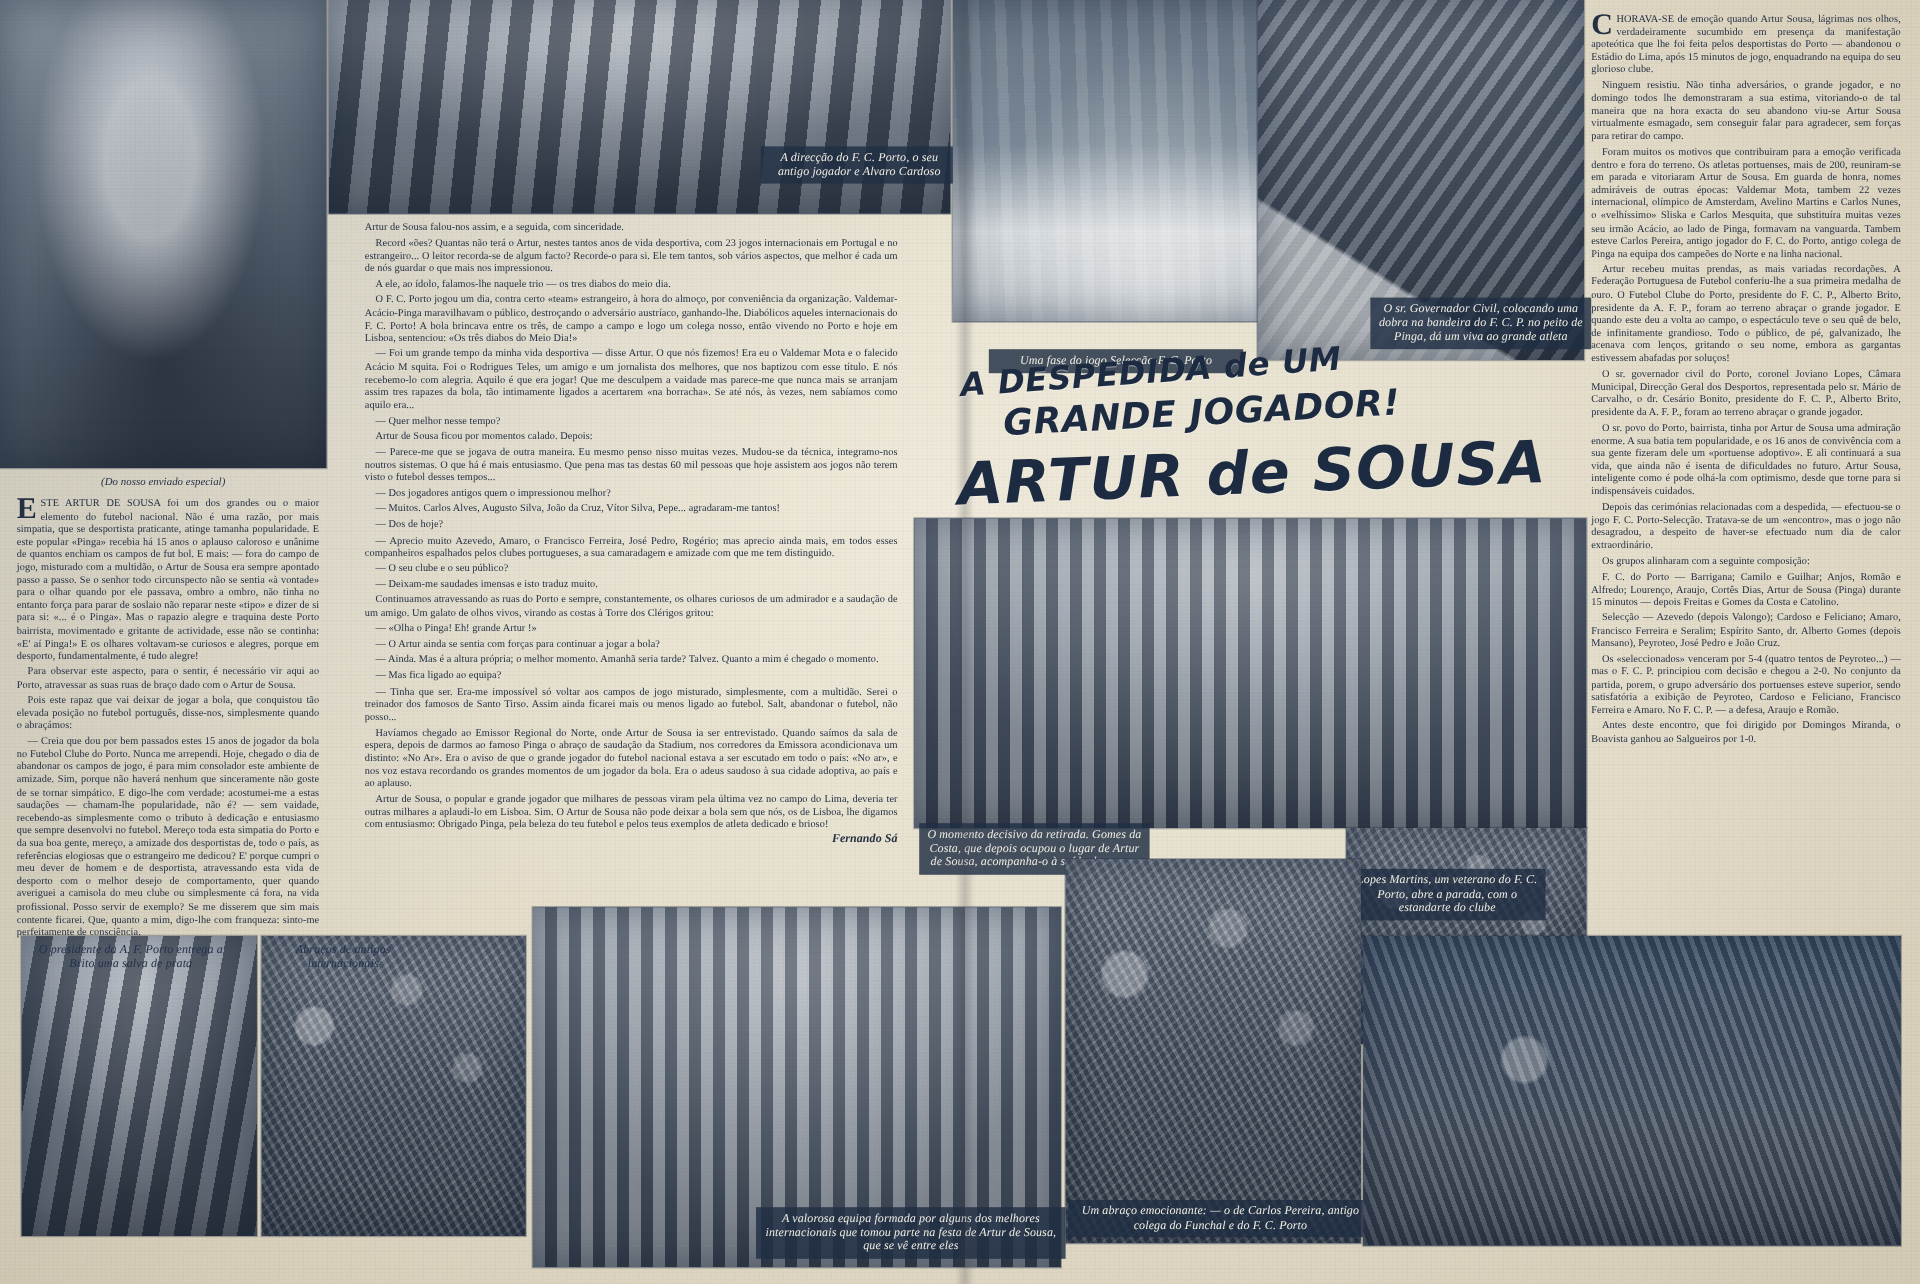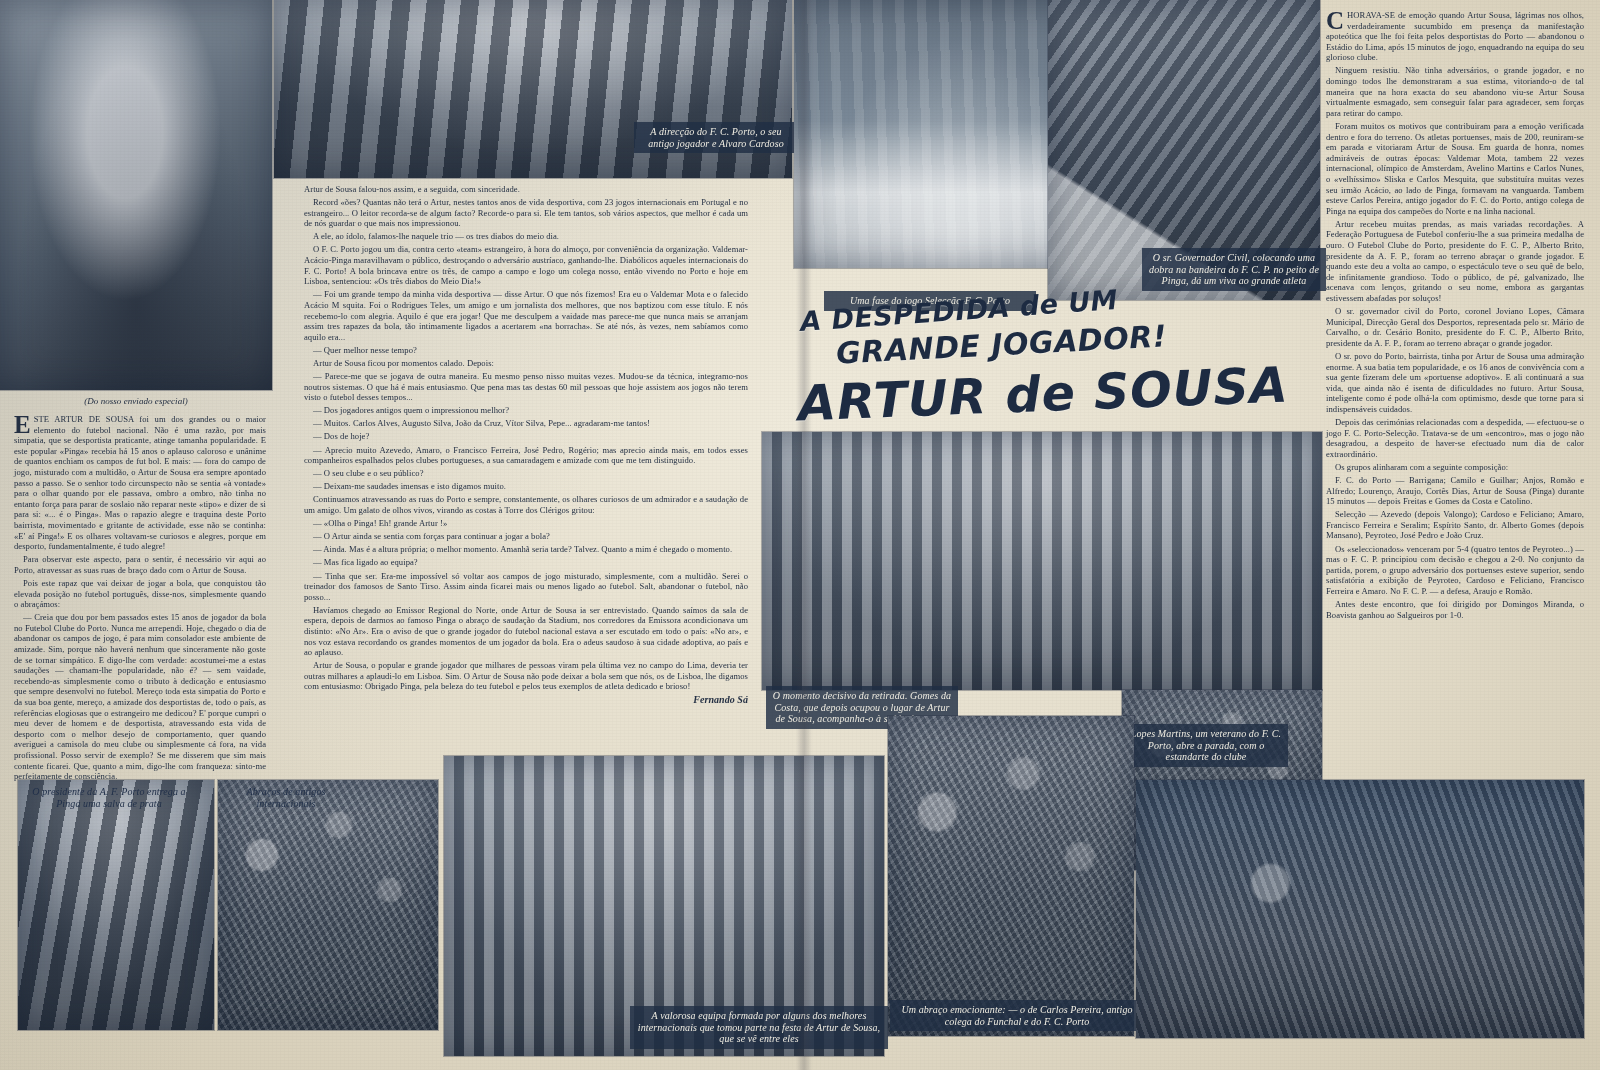--- a/index.html
+++ b/index.html
@@ -175,21 +175,21 @@
   </div>
   <div class="cap" style="left:1124px;top:724px;width:152px;">Lopes Martins, um veterano do F. C. Porto, abre a parada, com o estandarte do clube</div>
 
   <div class="photo" style="left:18px;top:780px;width:196px;height:250px;">
     <div class="img tex-suits" style="background:
       repeating-linear-gradient(100deg, rgba(255,255,255,.18) 0 12px, rgba(25,40,62,.55) 12px 26px),
       radial-gradient(ellipse at 50% 15%, rgba(255,255,255,.40), rgba(255,255,255,0) 60%),
       linear-gradient(180deg,#8295ab 0%,#3f5470 60%,#2c3d53 100%);"></div>
     <div class="vig"></div>
   </div>
-  <div class="cap" style="left:18px;top:782px;width:170px;background:rgba(245,241,230,.0);color:#21304a;font-weight:normal;">O presidente da A. F. Porto entrega a Pinga uma salva de prata</div>
+  <div class="cap" style="left:18px;top:782px;width:170px;background:rgba(245,241,230,.0);color:#21304a;font-weight:normal;">O presidente da A. F. Porto entrega a Brito uma salva de prata</div>
 
   <div class="photo" style="left:218px;top:780px;width:220px;height:250px;">
     <div class="img tex-crowd"></div>
     <div class="vig"></div>
   </div>
   <div class="cap" style="left:220px;top:782px;width:120px;background:rgba(245,241,230,.0);color:#21304a;">Abraços de antigos internacionais</div>
 
   <div class="photo" style="left:444px;top:756px;width:440px;height:300px;">
     <div class="img tex-group"></div>
     <div class="vig"></div>
@@ -234,21 +234,21 @@
     <p>O F. C. Porto jogou um dia, contra certo «team» estrangeiro, à hora do almoço, por conveniência da organização. Valdemar-Acácio-Pinga maravilhavam o público, destroçando o adversário austríaco, ganhando-lhe. Diabólicos aqueles internacionais do F. C. Porto! A bola brincava entre os três, de campo a campo e logo um colega nosso, então vivendo no Porto e hoje em Lisboa, sentenciou: «Os três diabos do Meio Dia!»</p>
     <p>— Foi um grande tempo da minha vida desportiva — disse Artur. O que nós fizemos! Era eu o Valdemar Mota e o falecido Acácio M squita. Foi o Rodrigues Teles, um amigo e um jornalista dos melhores, que nos baptizou com esse título. E nós recebemo-lo com alegria. Aquilo é que era jogar! Que me desculpem a vaidade mas parece-me que nunca mais se arranjam assim tres rapazes da bola, tão intimamente ligados a acertarem «na borracha». Se até nós, às vezes, nem sabíamos como aquilo era...</p>
     <p>— Quer melhor nesse tempo?</p>
     <p>Artur de Sousa ficou por momentos calado. Depois:</p>
     <p>— Parece-me que se jogava de outra maneira. Eu mesmo penso nisso muitas vezes. Mudou-se da técnica, integramo-nos noutros sistemas. O que há é mais entusiasmo. Que pena mas tas destas 60 mil pessoas que hoje assistem aos jogos não terem visto o futebol desses tempos...</p>
     <p>— Dos jogadores antigos quem o impressionou melhor?</p>
     <p>— Muitos. Carlos Alves, Augusto Silva, João da Cruz, Vítor Silva, Pepe... agradaram-me tantos!</p>
     <p>— Dos de hoje?</p>
     <p>— Aprecio muito Azevedo, Amaro, o Francisco Ferreira, José Pedro, Rogério; mas aprecio ainda mais, em todos esses companheiros espalhados pelos clubes portugueses, a sua camaradagem e amizade com que me tem distinguido.</p>
     <p>— O seu clube e o seu público?</p>
-    <p>— Deixam-me saudades imensas e isto digamos muito.</p>
+    <p>— Deixam-me saudades imensas e isto traduz muito.</p>
     <p>Continuamos atravessando as ruas do Porto e sempre, constantemente, os olhares curiosos de um admirador e a saudação de um amigo. Um galato de olhos vivos, virando as costas à Torre dos Clérigos gritou:</p>
     <p>— «Olha o Pinga! Eh! grande Artur !»</p>
     <p>— O Artur ainda se sentia com forças para continuar a jogar a bola?</p>
     <p>— Ainda. Mas é a altura própria; o melhor momento. Amanhã seria tarde? Talvez. Quanto a mim é chegado o momento.</p>
     <p>— Mas fica ligado ao equipa?</p>
     <p>— Tinha que ser. Era-me impossível só voltar aos campos de jogo misturado, simplesmente, com a multidão. Serei o treinador dos famosos de Santo Tirso. Assim ainda ficarei mais ou menos ligado ao futebol. Salt, abandonar o futebol, não posso...</p>
     <p>Havíamos chegado ao Emissor Regional do Norte, onde Artur de Sousa ia ser entrevistado. Quando saímos da sala de espera, depois de darmos ao famoso Pinga o abraço de saudação da Stadium, nos corredores da Emissora acondicionava um distinto: «No Ar». Era o aviso de que o grande jogador do futebol nacional estava a ser escutado em todo o país: «No ar», e nos voz estava recordando os grandes momentos de um jogador da bola. Era o adeus saudoso à sua cidade adoptiva, ao país e ao aplauso.</p>
     <p>Artur de Sousa, o popular e grande jogador que milhares de pessoas viram pela última vez no campo do Lima, deveria ter outras milhares a aplaudi-lo em Lisboa. Sim. O Artur de Sousa não pode deixar a bola sem que nós, os de Lisboa, lhe digamos com entusiasmo: Obrigado Pinga, pela beleza do teu futebol e pelos teus exemplos de atleta dedicado e brioso!</p>
     <p class="sig">Fernando Sá</p>
   </div>

